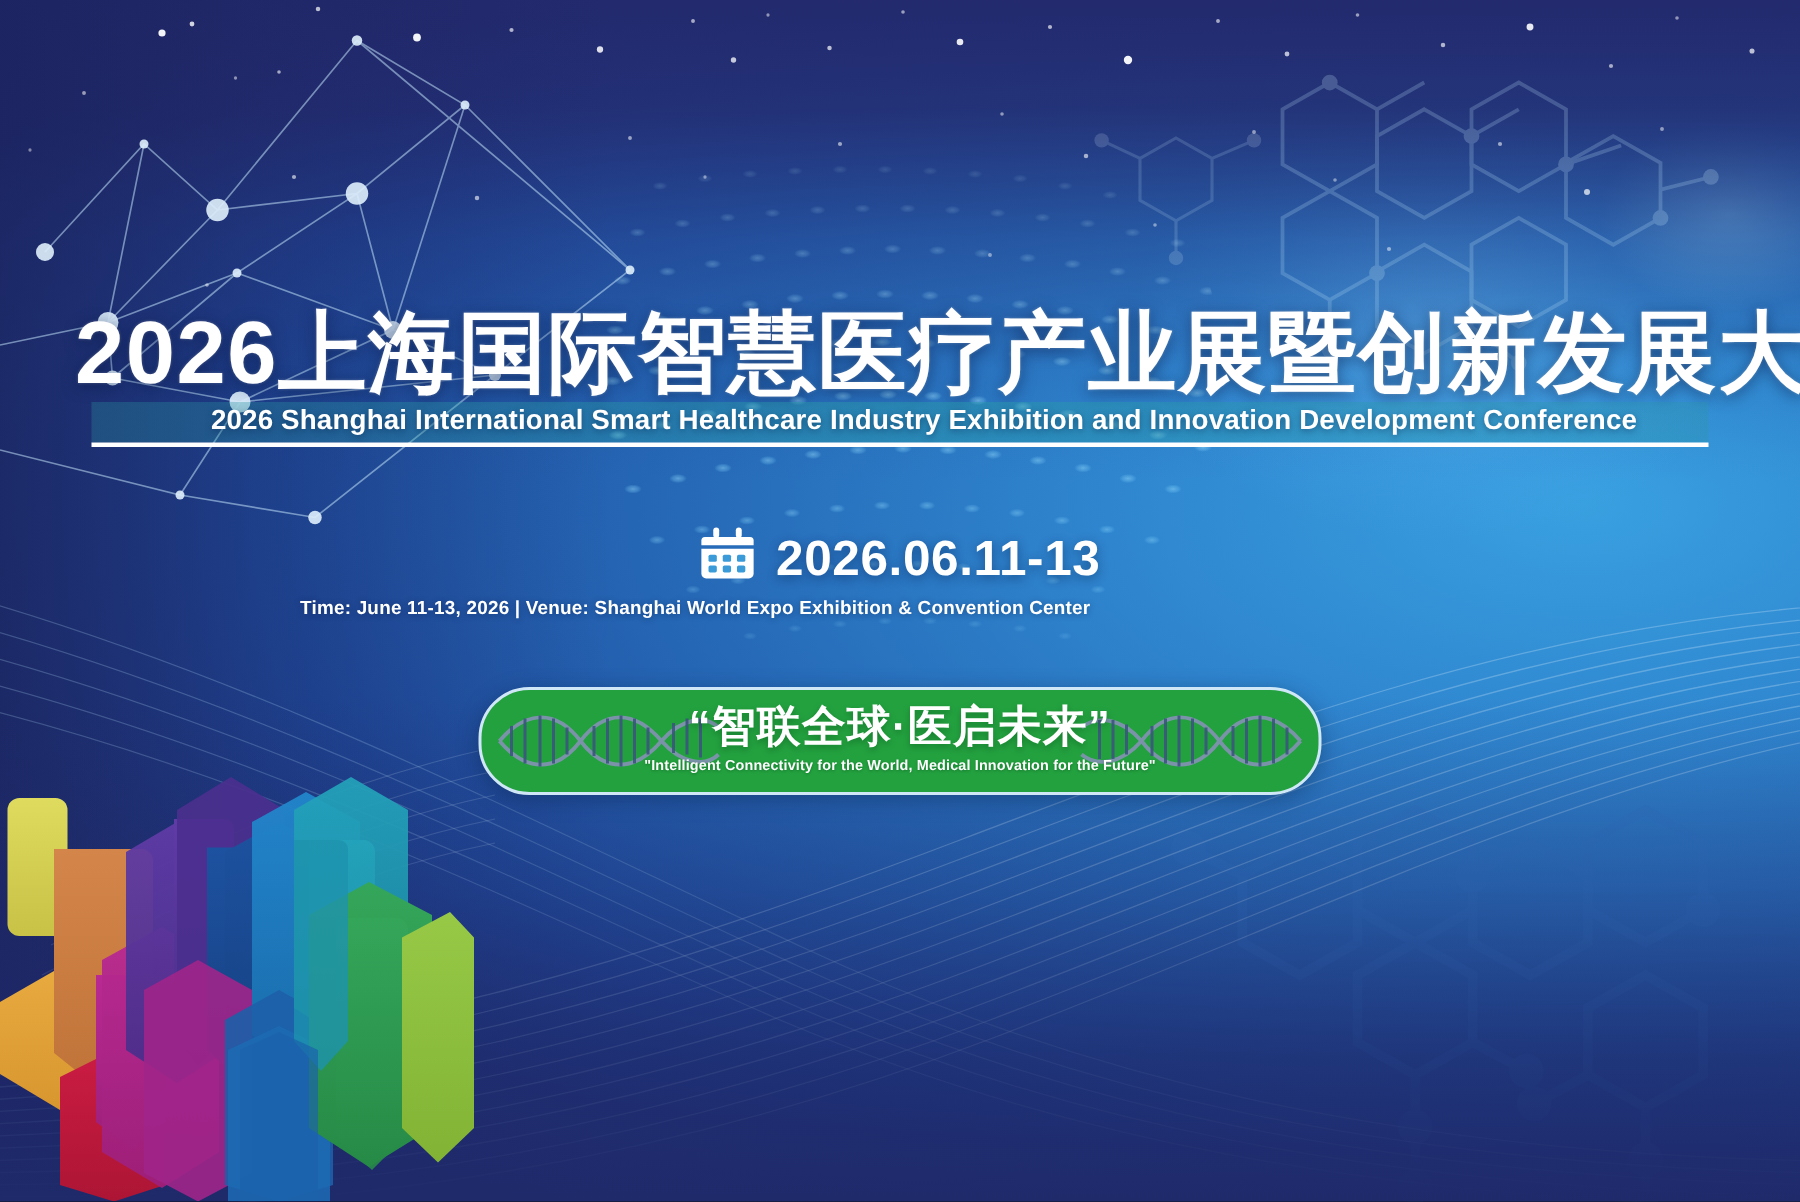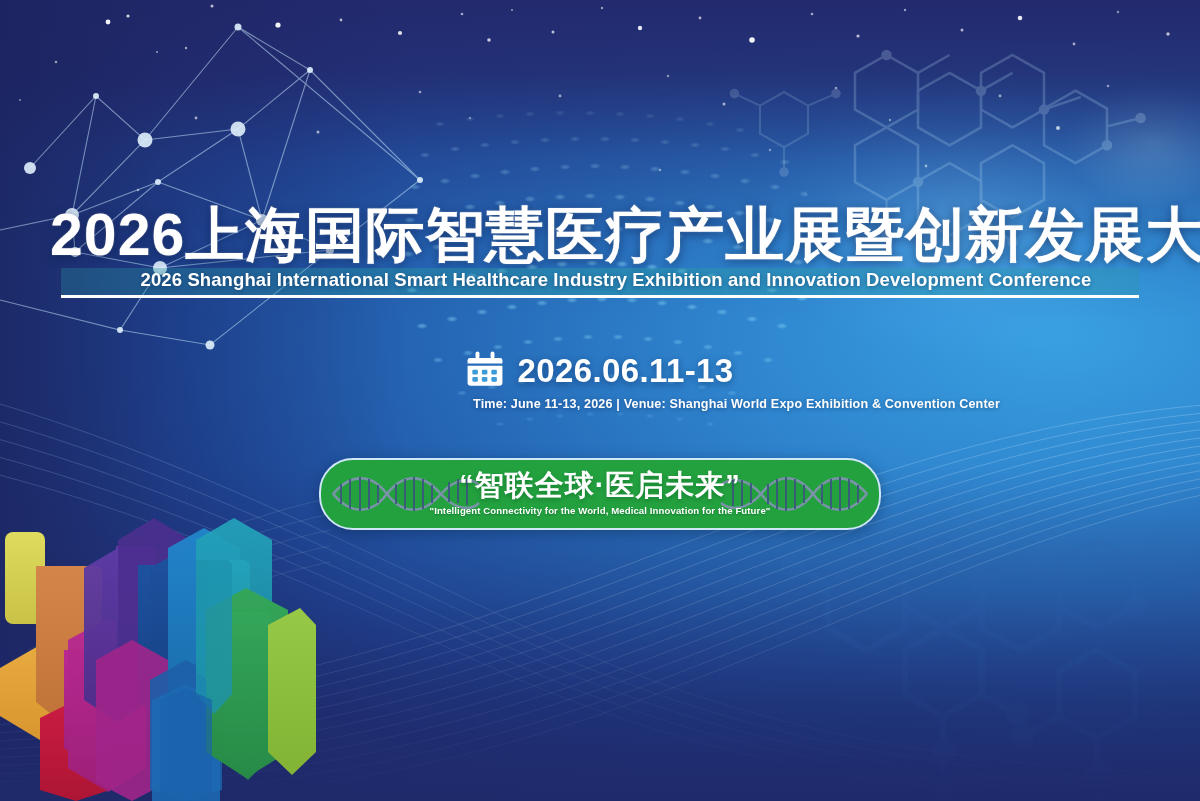--- a/index.html
+++ b/index.html
@@ -57,21 +57,21 @@
   
   .meta{position:absolute;left:50%;transform:translateX(-50%);top:350px;width:800px;}
   .meta-main{display:flex;align-items:center;justify-content:center;gap:54px;}
   .meta-item{display:flex;align-items:center;gap:13px;}
   .meta-item .mtxt{
     color:#ffffff;font-size:33px;font-weight:bold;letter-spacing:.4px;
     text-shadow:0 2px 7px rgba(8,30,80,.45);white-space:nowrap;
   }
   .meta-item .mtxt.cn{font-size:32px;letter-spacing:2px;}
   .meta-sub{
-    margin-top:5px;text-align:right;color:#ffffff;
+    margin-top:5px;text-align:left;color:#ffffff;
     font-size:12.6px;font-weight:bold;letter-spacing:.15px;
     text-shadow:0 1px 4px rgba(8,30,80,.45);white-space:nowrap;
   }
 
   
   .badge{
     position:absolute;left:50%;transform:translateX(-50%);top:458px;
     width:558px;height:68px;border-radius:34px;
     background:#22a councils;
     background:#23a13f;

